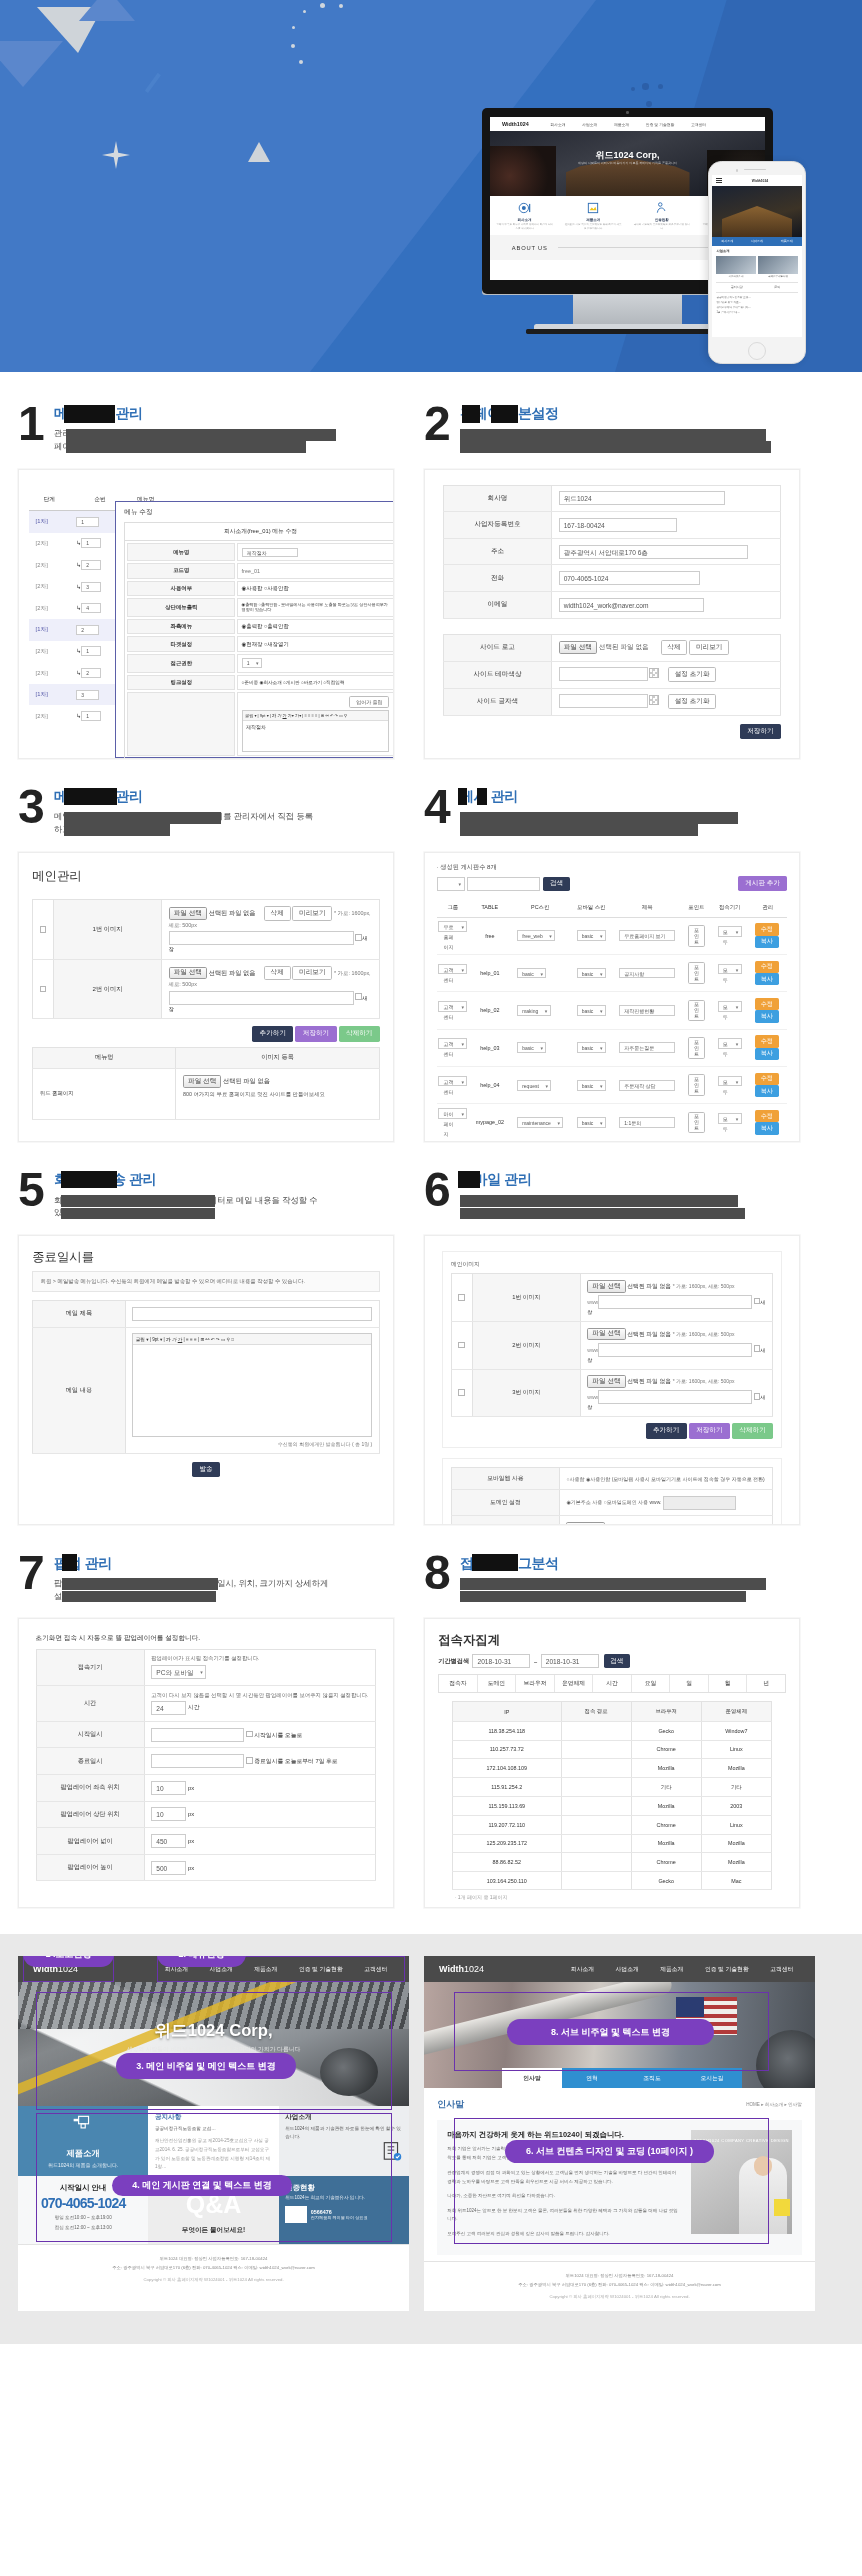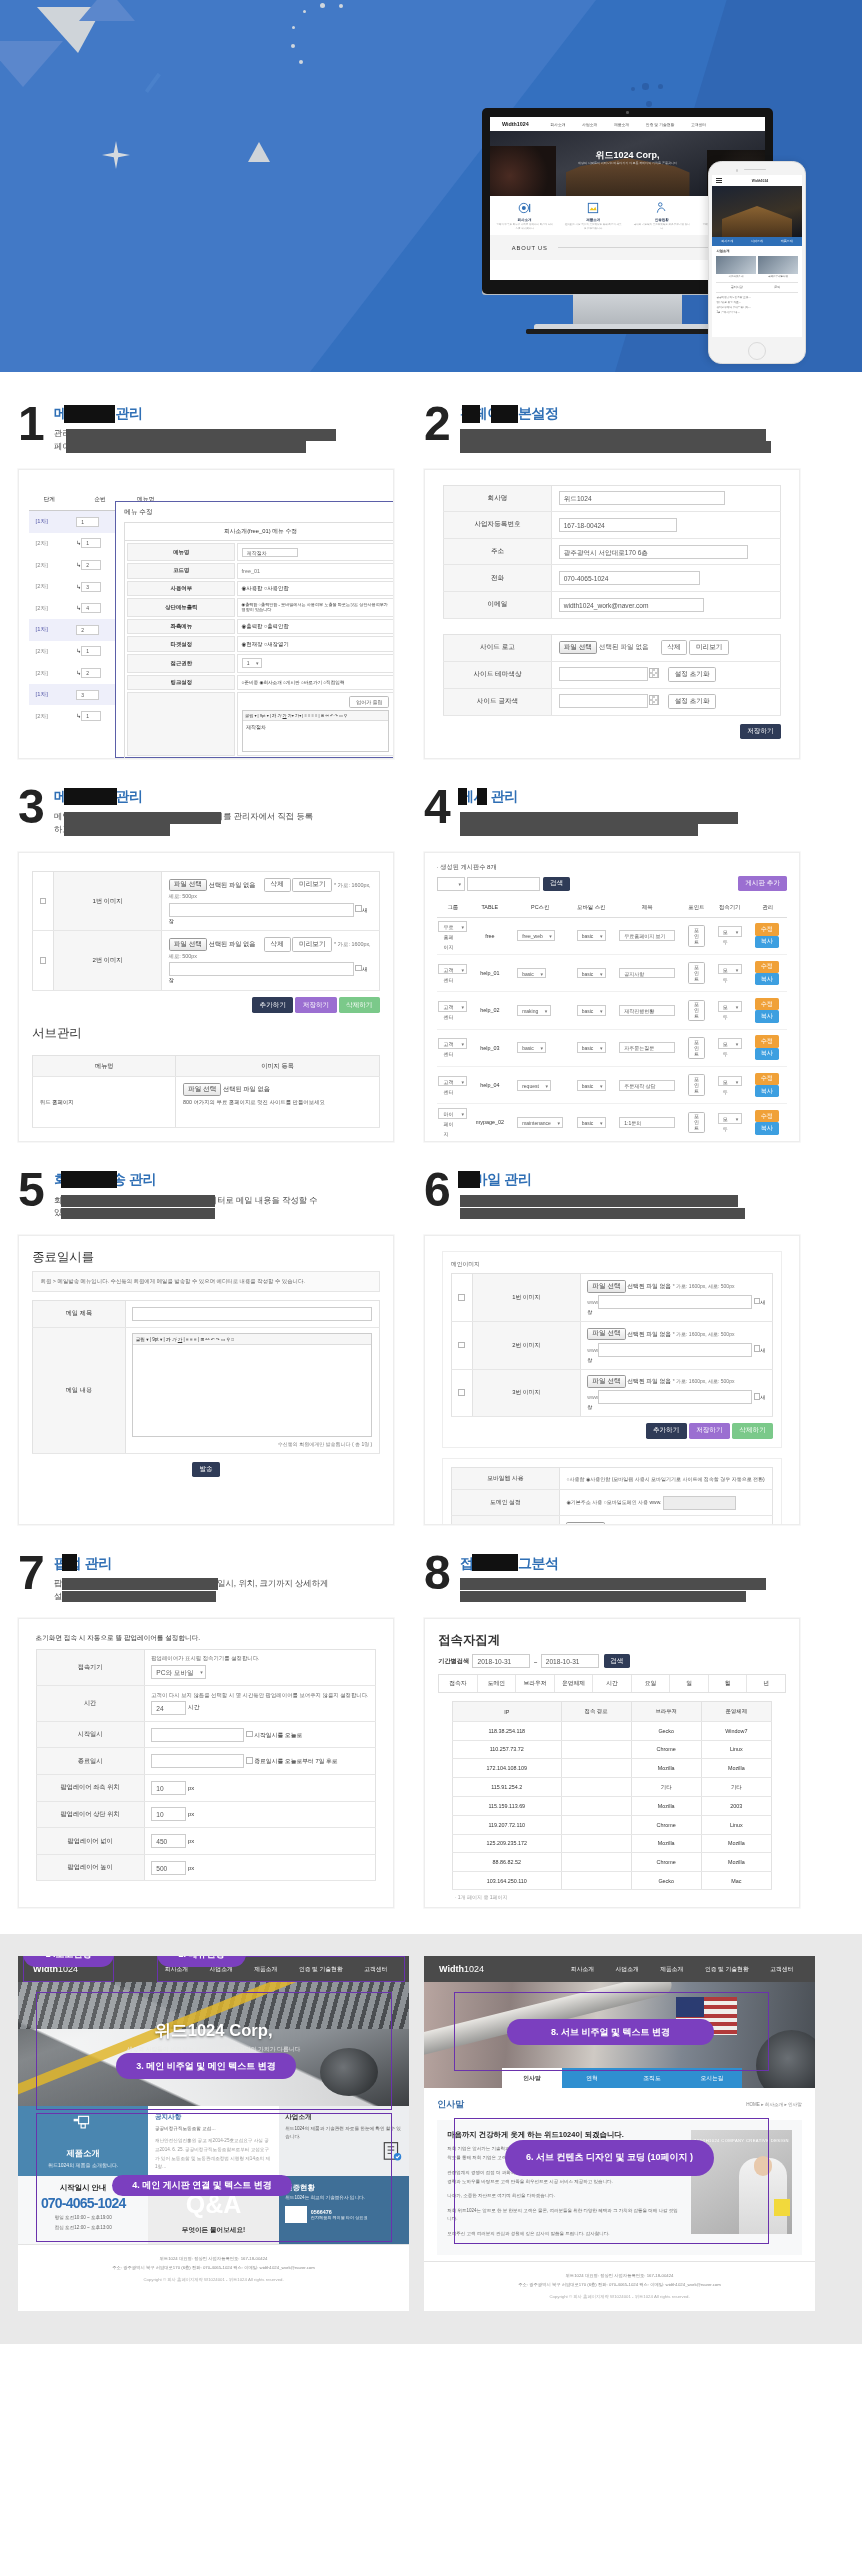--- a/index.html
+++ b/index.html
@@ -554,20 +554,21 @@
           <div class="fdesc">
             <div>메인 비주얼 이미지와 서브페이지 상단 이미지를 관리자에서 직접 등록</div>
             <div>하고 변경할 수 있습니다.</div>
             <span class="redact grey" style="left:10px;top:1.7px;width:157px;height:11.6px;"></span>
             <span class="redact grey" style="left:10px;top:14px;width:106px;height:11.6px;"></span>
           </div>
         </div>
       </div>
       <div class="shot">
         <div class="ad" style="padding:11.6px 13.2px;">
+          <h3 style="padding-top:3.3px;">메인관리</h3>
           <table style="width:100%;font-size:6.2px;margin-top:6.6px;">
             <tbody>
                 <tr>
               <td class="cell" style="width:18px;text-align:center;"><span class="chk"></span></td>
               <td class="lbl" style="width:76px;">1번 이미지</td>
               <td class="cell">
                 <span class="btnf">파일 선택</span>
                 <span>선택된 파일 없음</span>
                 <span class="btns" style="margin-left:6.6px;">삭제</span>
                 <span class="btns">미리보기</span>
@@ -587,21 +588,20 @@
                 <div style="margin-top:2.5px;"><span class="inp" style="width:185px;"></span> <span class="chk"></span><span style="font-size:5.4px;">새창</span></div>
               </td>
             </tr>
           </tbody>
             </table>
           <div style="text-align:right;margin-top:6.6px;">
             <span class="b-navy">추가하기</span>
             <span class="b-purple">저장하기</span>
             <span class="b-green">삭제하기</span>
           </div>
-          <h3 style="padding-top:11.6px;">서브관리</h3>
           <table style="width:100%;font-size:6.2px;margin-top:5px;">
             <tbody>
                 <tr>
               <th class="lbl" style="width:76px;">메뉴명</th>
               <th class="lbl">이미지 등록</th>
             </tr>
             <tr>
               <td class="cell" style="font-size:5.4px;">위드 홈페이지</td>
               <td class="cell">
                 <span class="btnf">파일 선택</span>
@@ -1160,19 +1160,19 @@
         <div>위드1024   대표명: 정상민   사업자등록번호: 167-18-00424</div>
         <div>주소: 광주광역시 북구 서암대로170 (6층)   전화: 070-4065-1024   팩스:   이메일: width1024_work@naver.com</div>
         <div style="color:#aaa;margin-top:3.3px;">Copyright © 회사 홈페이지제작 W1024001 - 위드1024 All rights reserved.</div>
       </div>
 
       <div class="hl" style="left:30px;top:36px;width:315px;height:79px;"></div>
       <div class="hl" style="left:30px;top:162px;width:315px;height:126px;"></div>
       <div class="bub" style="left:83px;top:63px;width:207px;height:26.5px;">
           <span>8. 서브 비주얼 및 텍스트 변경</span>
         </div>
-      <div class="bub" style="left:81px;top:184px;width:209px;height:36px;">
+      <div class="bub" style="left:81px;top:184px;width:209px;height:23px;">
           <span>6. 서브 컨텐츠 디자인 및 코딩 (10페이지 )</span>
         </div>
     </div>
   </div>
 </div>
 
 
 </body></html>

